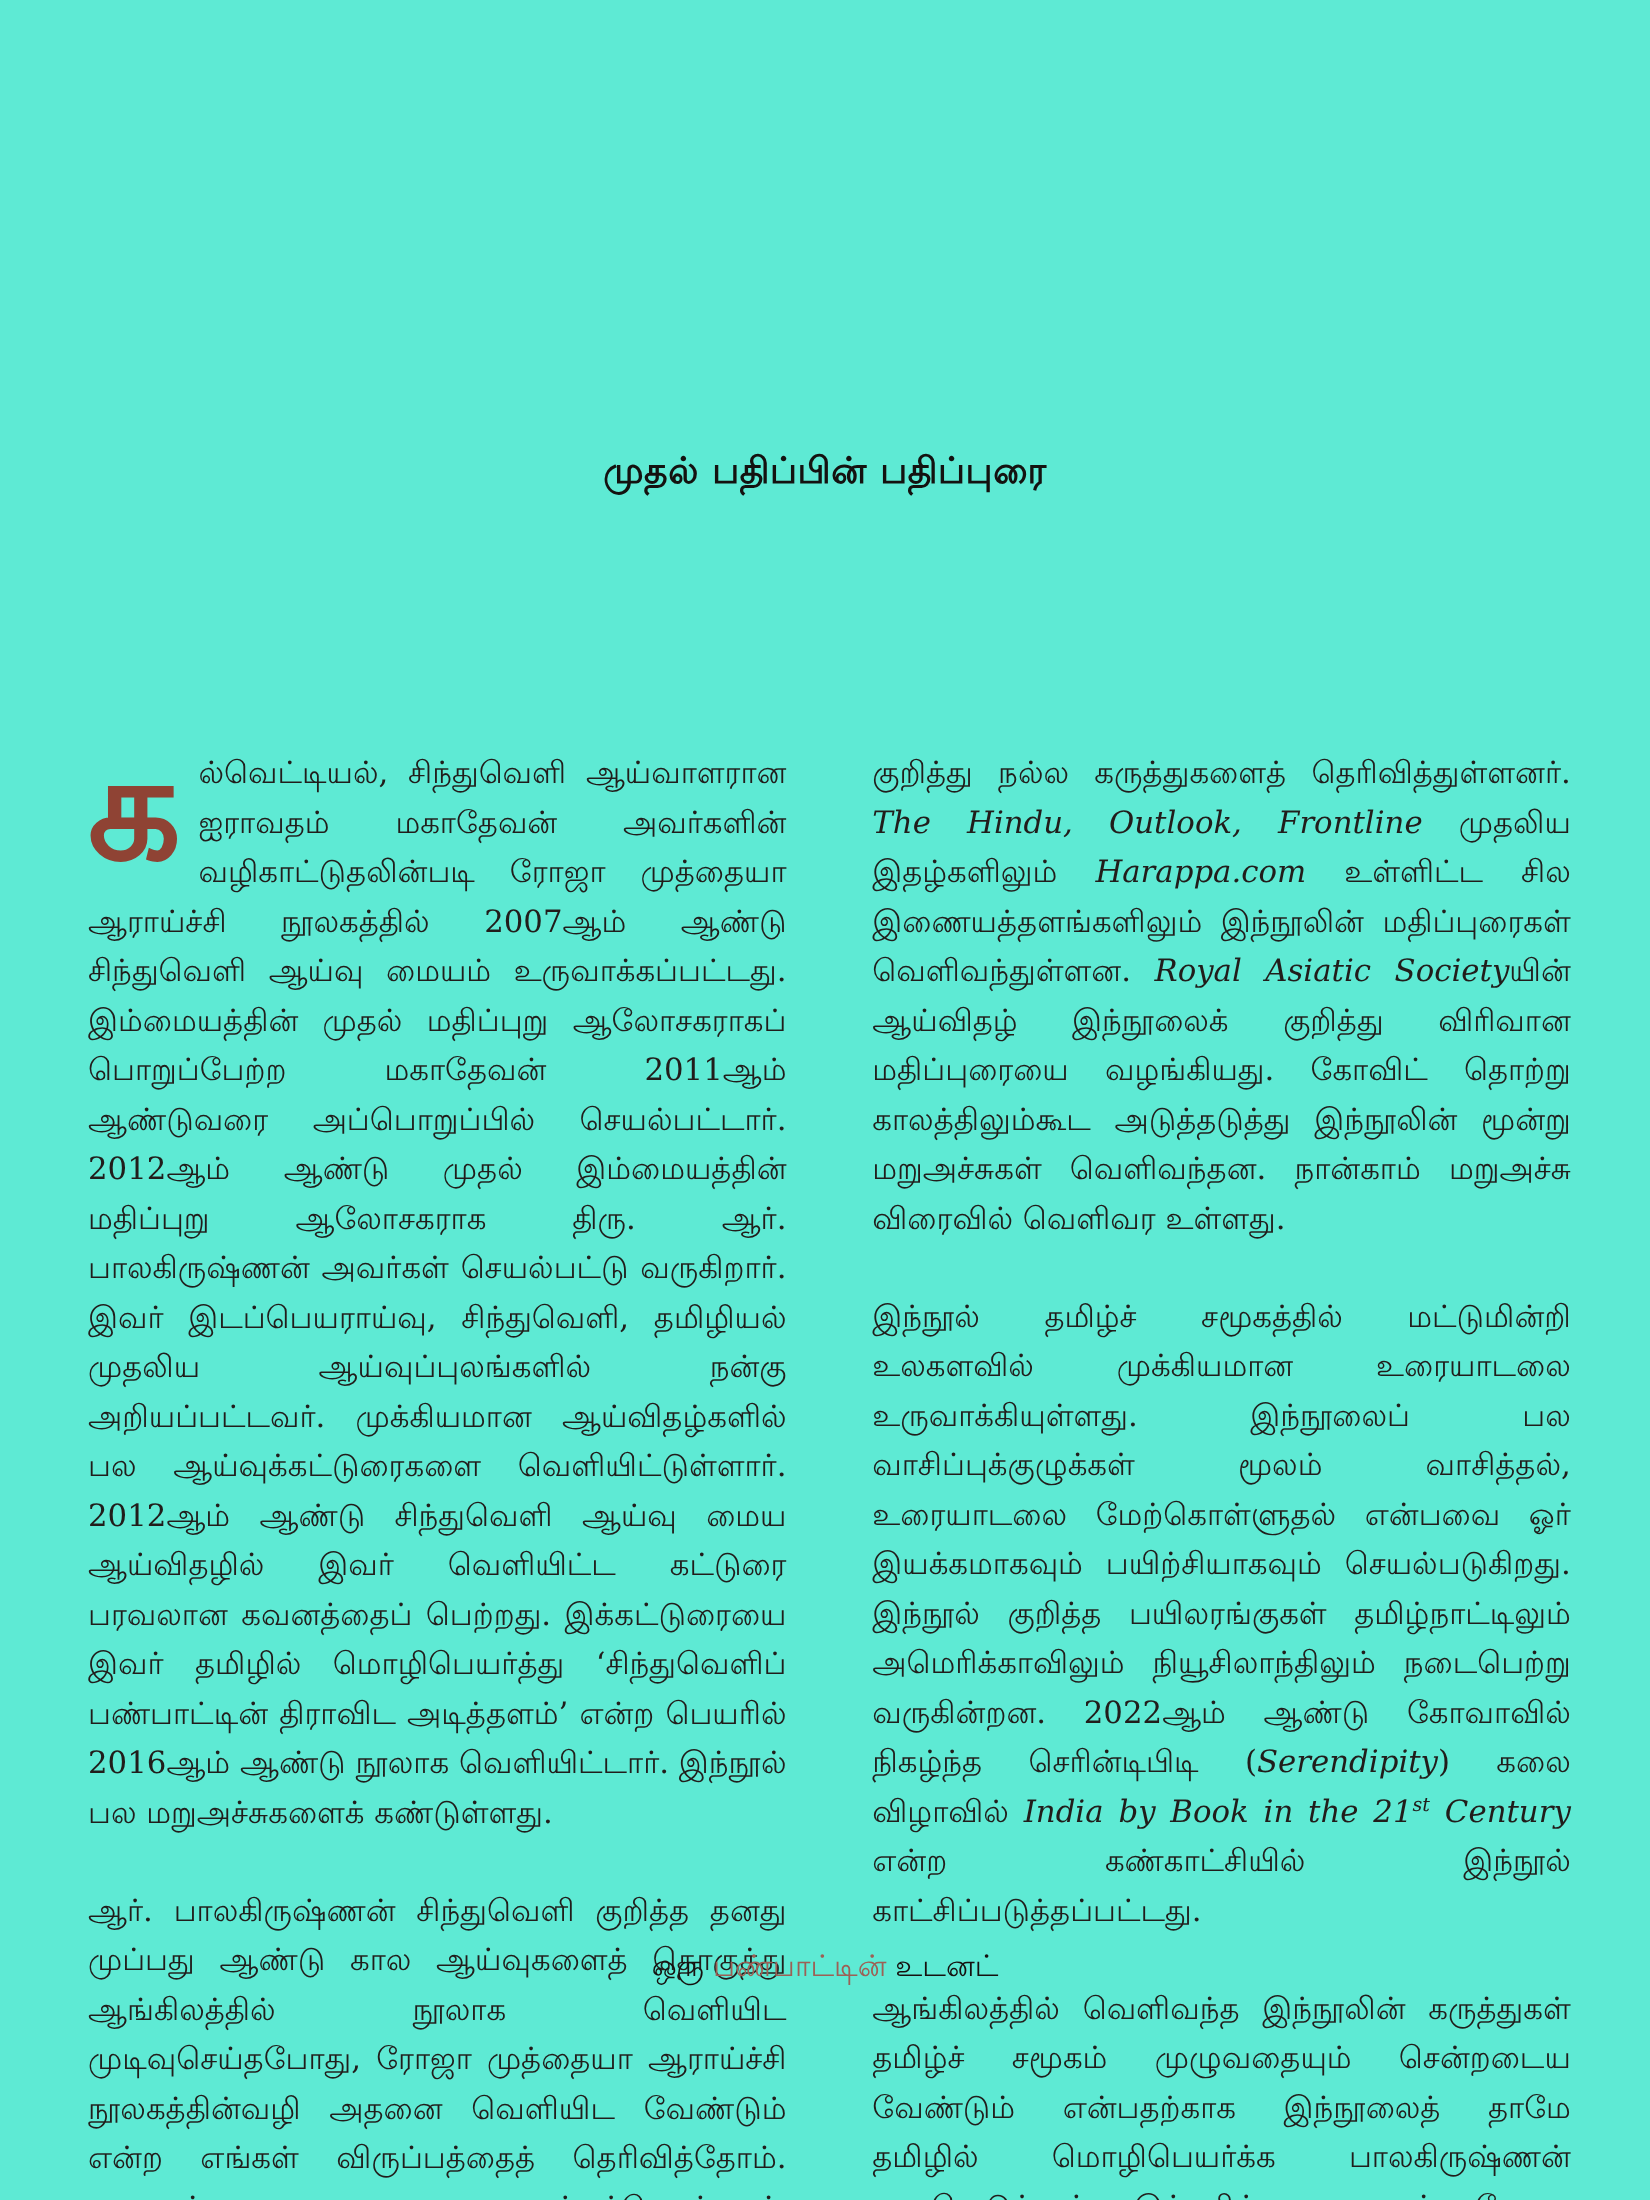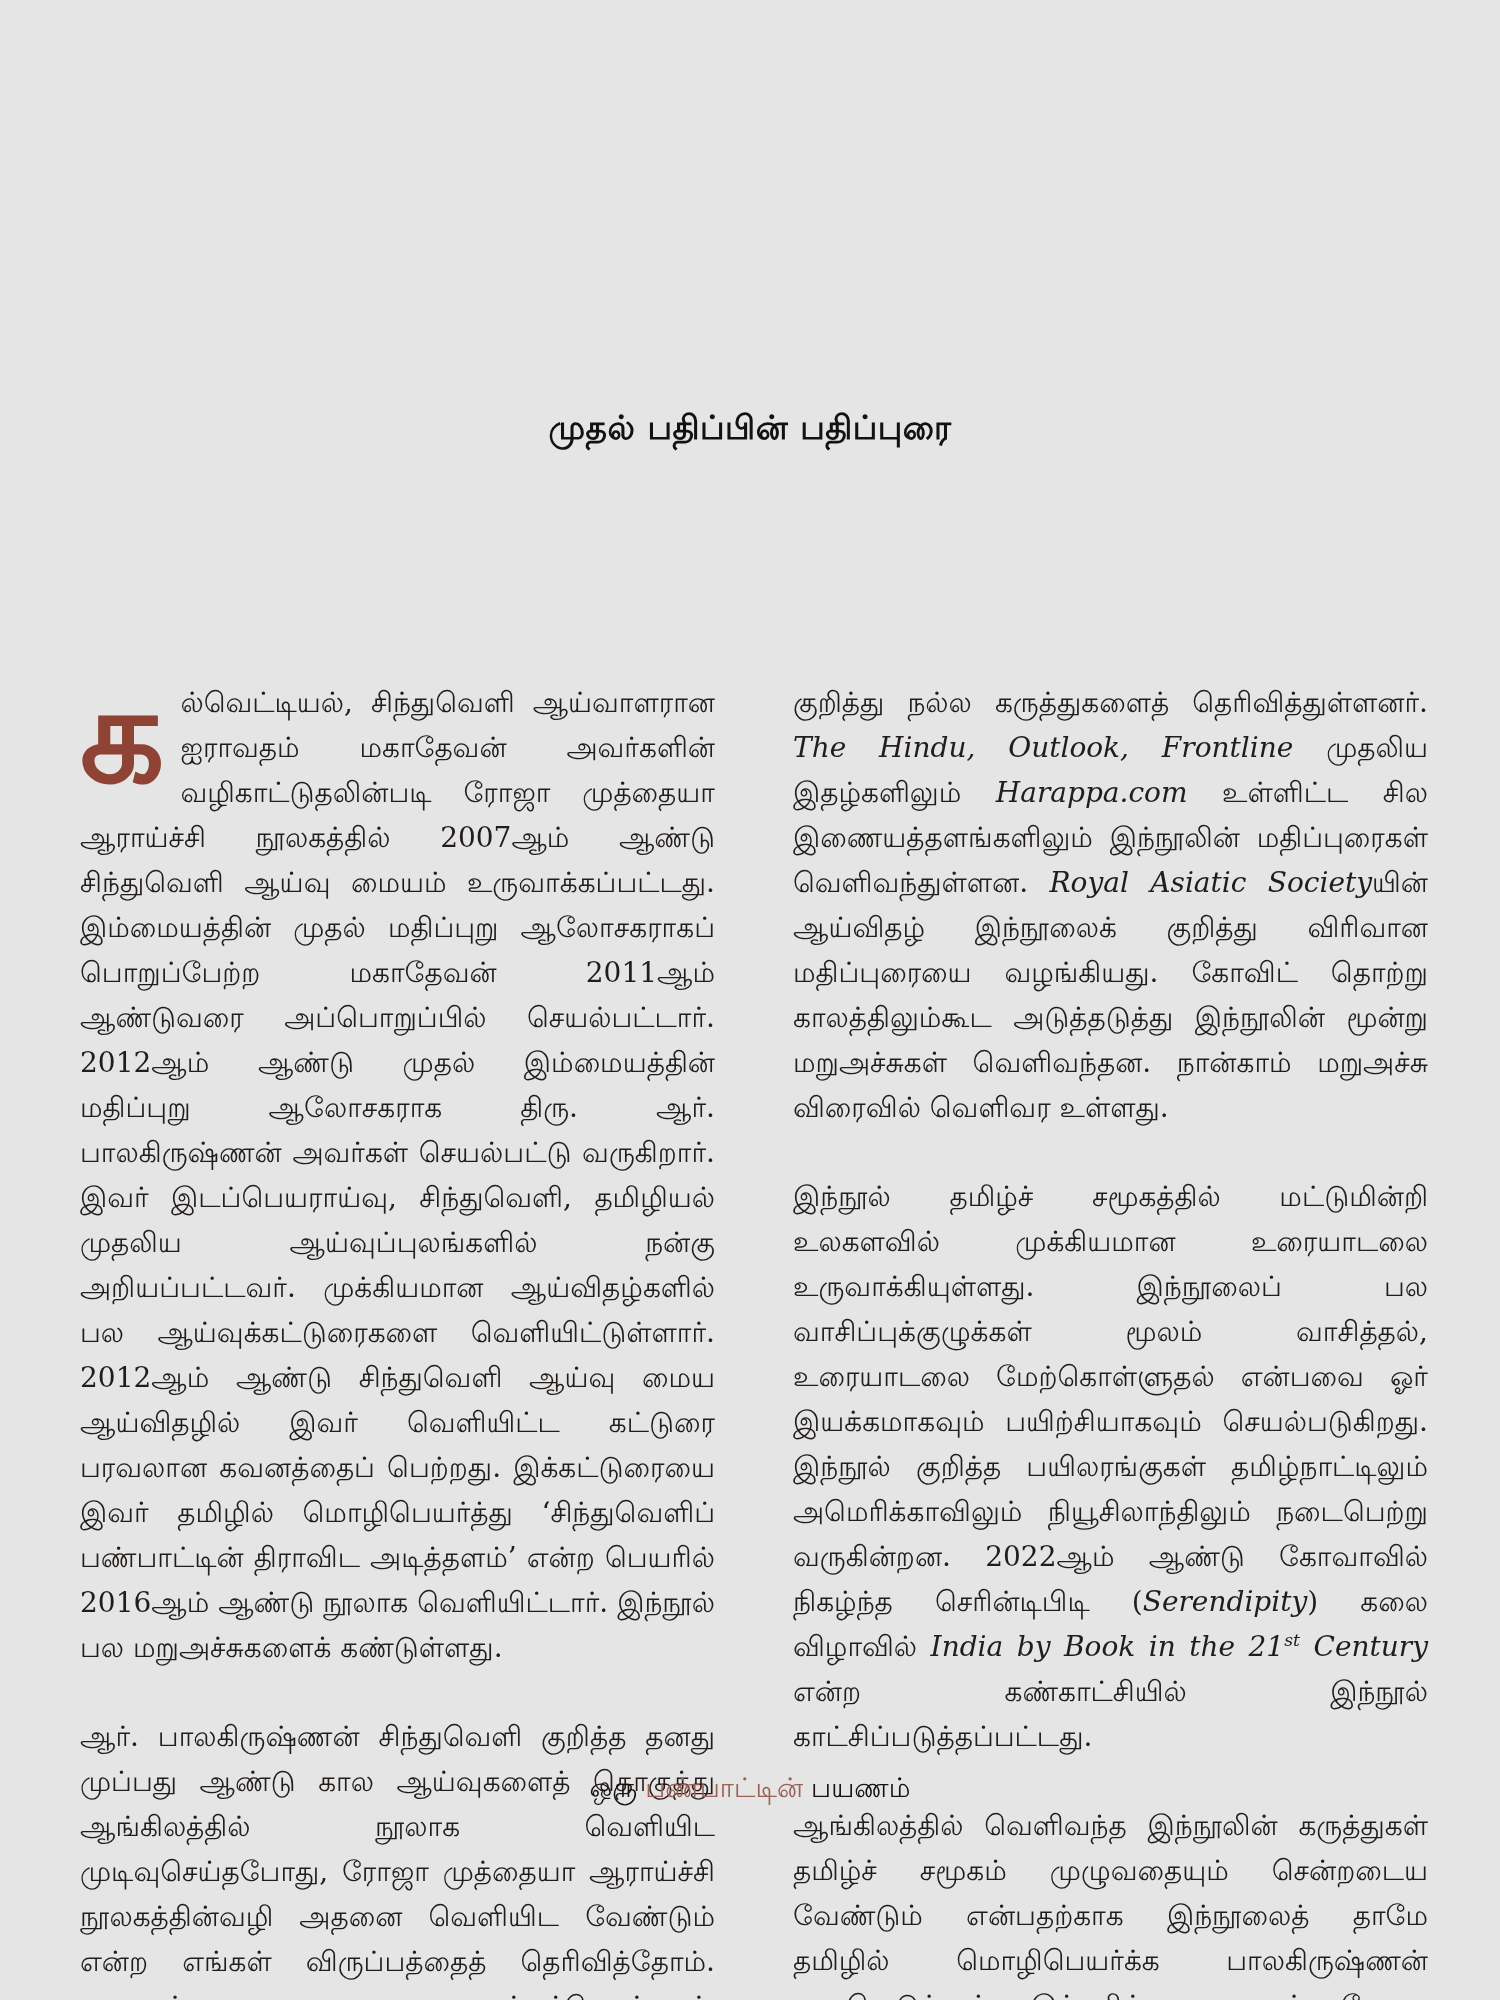--- a/index.html
+++ b/index.html
@@ -5,21 +5,21 @@
   :root{
     --text-color:#211d1b;
     --dropcap-color:#8f4334;
     --footer-accent:#9d6055;
   }
   html,body{margin:0;padding:0;background:#ffffff;}
   .page{
     position:relative;
     width:1500px;
     height:2000px;
-    background:#e5e5e5;
+    background:#5eead4;
     font-family:"DejaVu Serif","Liberation Serif",serif;
     color:var(--text-color);
     overflow:hidden;
   }
   .title{
     position:absolute;
     top:408px;
     left:0;
     width:100%;
     margin:0;
@@ -89,16 +89,16 @@
     <div class="col">
       <p class="para"><span><span>குறித்து நல்ல கருத்துகளைத் தெரிவித்துள்ளனர். </span><span class="it">The Hindu, Outlook, Frontline</span><span> முதலிய இதழ்களிலும் </span><span class="it">Harappa.com</span><span> உள்ளிட்ட சில இணையத்தளங்களிலும் இந்நூலின் மதிப்புரைகள் வெளிவந்துள்ளன. </span><span class="it">Royal Asiatic Society</span><span>யின் ஆய்விதழ் இந்நூலைக் குறித்து விரிவான மதிப்புரையை வழங்கியது. கோவிட் தொற்று காலத்திலும்கூட அடுத்தடுத்து இந்நூலின் மூன்று மறுஅச்சுகள் வெளிவந்தன. நான்காம் மறுஅச்சு விரைவில் வெளிவர உள்ளது.</span></span></p>
       <p class="para"><span><span>இந்நூல் தமிழ்ச் சமூகத்தில் மட்டுமின்றி உலகளவில் முக்கியமான உரையாடலை உருவாக்கியுள்ளது. இந்நூலைப் பல வாசிப்புக்குழுக்கள் மூலம் வாசித்தல், உரையாடலை மேற்கொள்ளுதல் என்பவை ஓர் இயக்கமாகவும் பயிற்சியாகவும் செயல்படுகிறது. இந்நூல் குறித்த பயிலரங்குகள் தமிழ்நாட்டிலும் அமெரிக்காவிலும் நியூசிலாந்திலும் நடைபெற்று வருகின்றன. 2022ஆம் ஆண்டு கோவாவில் நிகழ்ந்த செரின்டிபிடி (</span><span class="it">Serendipity</span><span>) கலை விழாவில் </span><span class="it">India by Book in the 21</span><span class="it sup">st</span><span class="it"> Century</span><span> என்ற கண்காட்சியில் இந்நூல் காட்சிப்படுத்தப்பட்டது.</span></span></p>
       <p class="para"><span><span>ஆங்கிலத்தில் வெளிவந்த இந்நூலின் கருத்துகள் தமிழ்ச் சமூகம் முழுவதையும் சென்றடைய வேண்டும் என்பதற்காக இந்நூலைத் தாமே தமிழில் மொழிபெயர்க்க பாலகிருஷ்ணன் முடிவெடுத்தார். இத்தமிழ் நூலையும் ரோஜா முத்தையா ஆராய்ச்சி நூலகமே வெளியிட வேண்டும் என்ற எங்கள் எண்ணத்திற்கு அவர் இசைவு தெரிவித்தது எங்களுக்கு மிக்க மகிழ்ச்சி. அதன்படி, ஆங்கில நூலைப் போலவே சிறந்த வடிவமைப்புடன் இந்நூல் உருவாக்கப்பட்டுள்ளது.</span></span></p>
 
     </div>
 
   </div>
 
   <div class="footer">
-    <span>ஒரு</span><span class="accent">பண்பாட்டின்</span><span>பயணம்</span>
+    <span>ஒரு</span><span class="accent">பண்பாட்டின்</span><span>உடனட்</span>
   </div>
 
 </div>
 
 </body></html>

